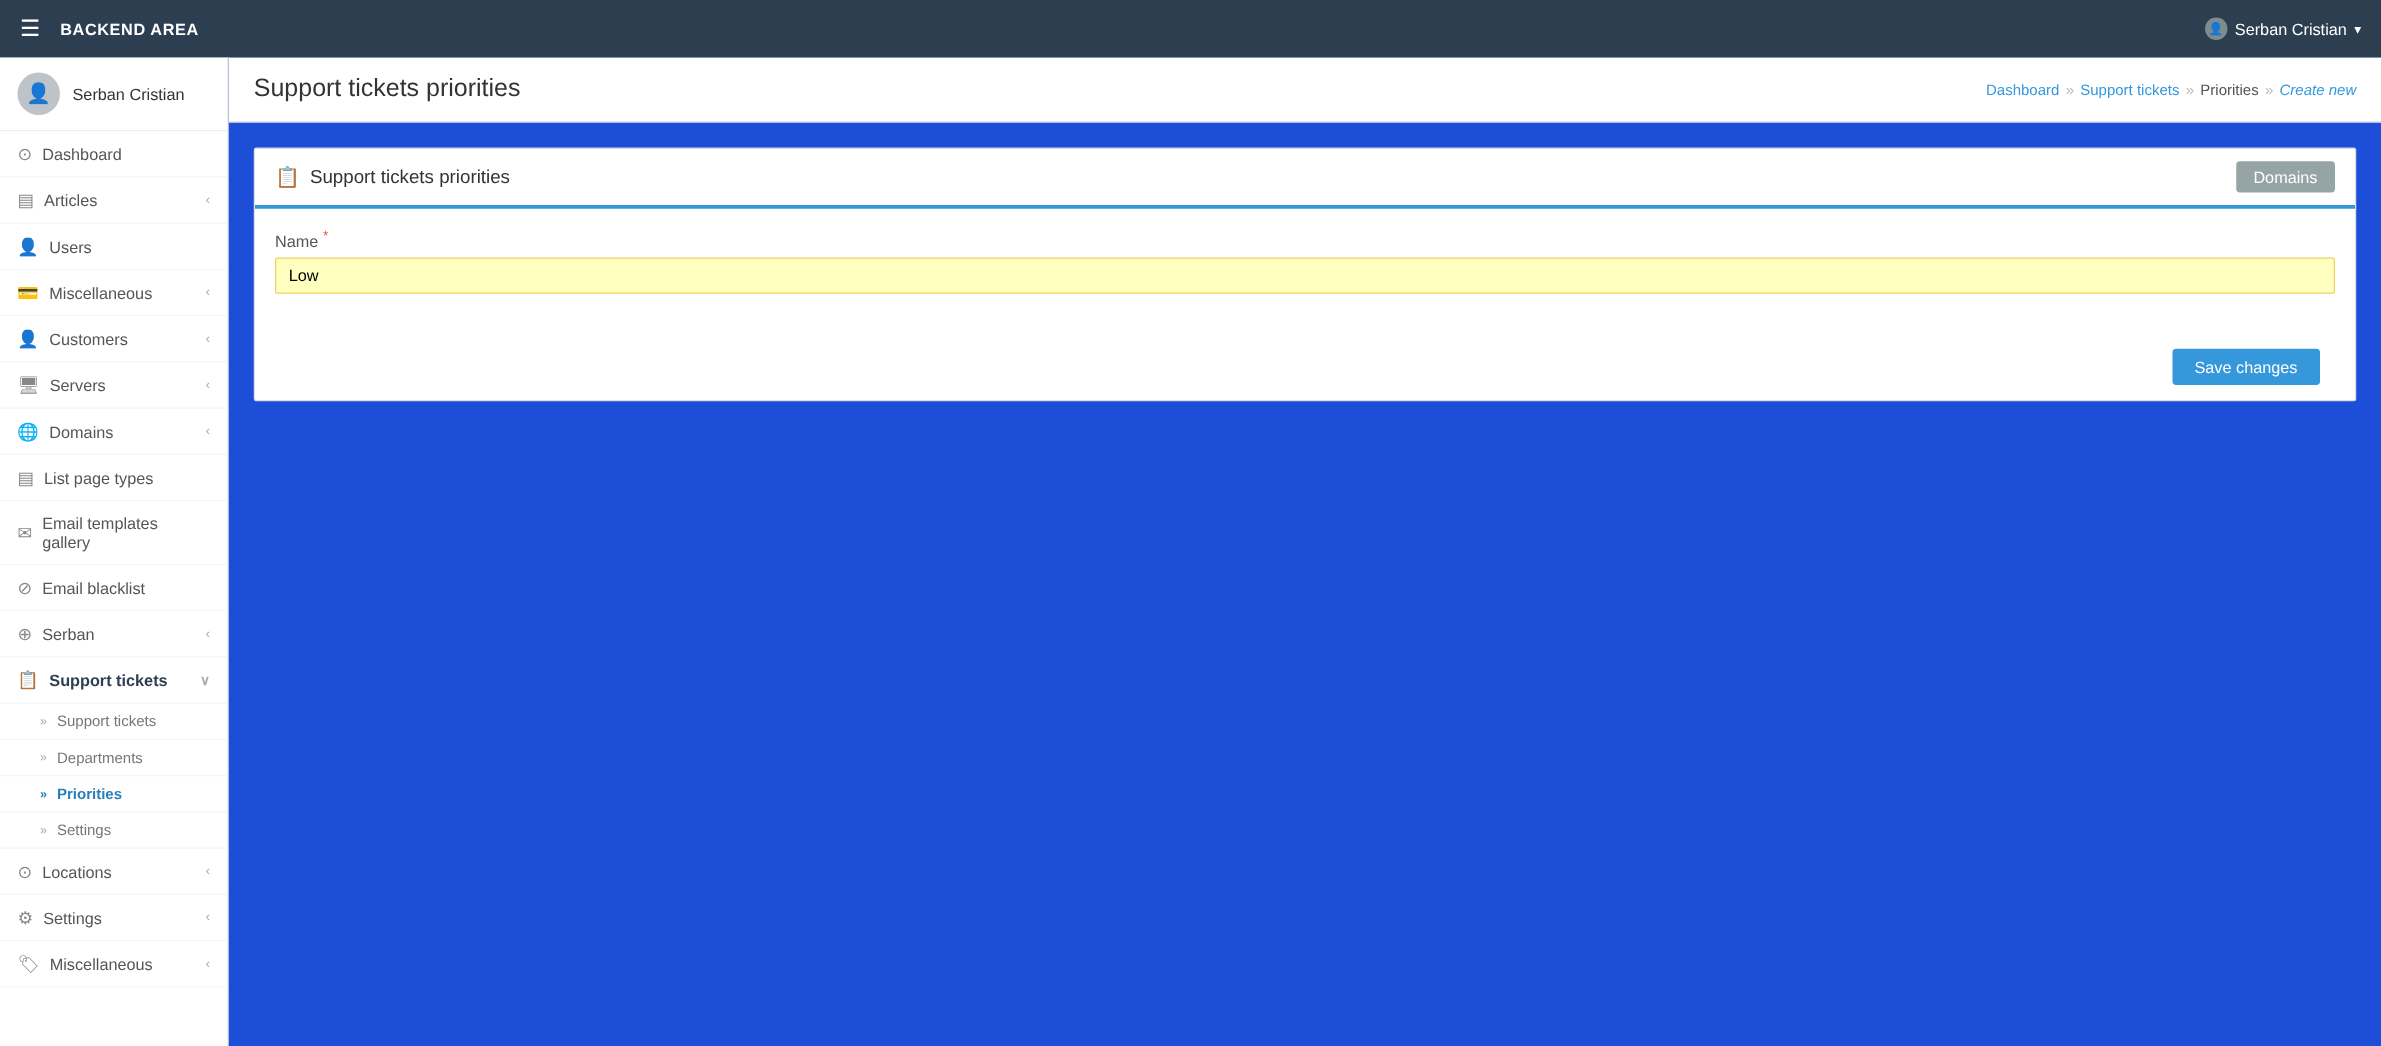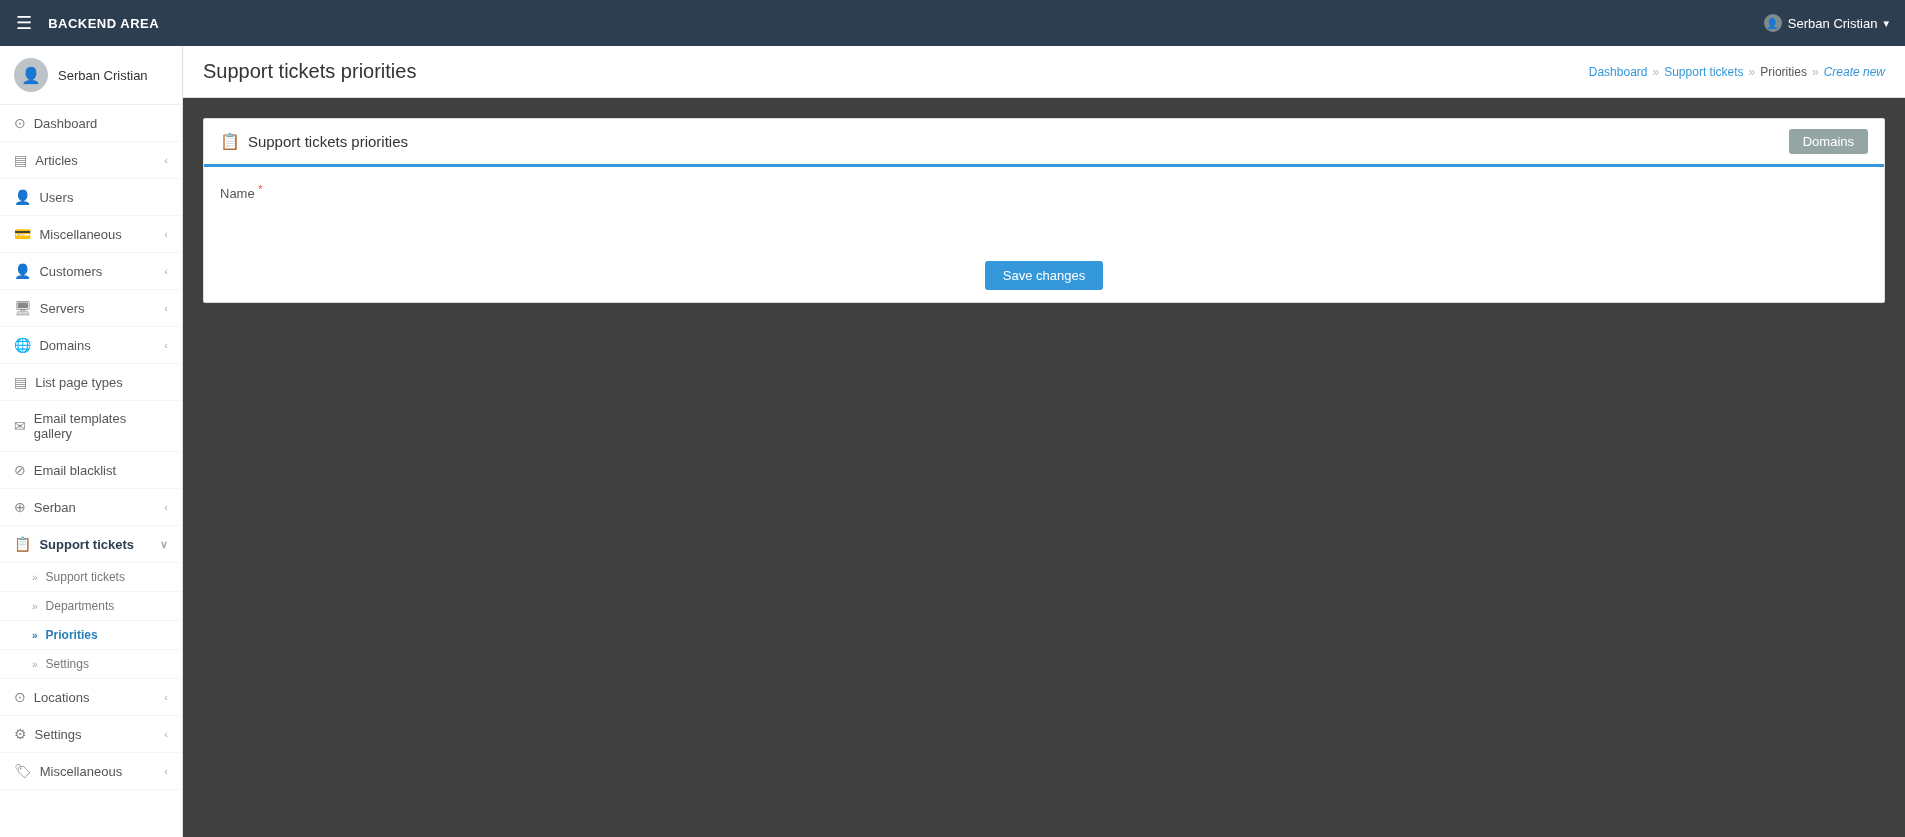--- a/index.html
+++ b/index.html
@@ -75,21 +75,21 @@
       border-bottom: 1px solid #f5f5f5;
     }
     .sidebar-subitem.active { color: #2980b9; font-weight: 600; }
     .sidebar-subitem-arrow { font-size: 10px; color: #aaa; }
     .sidebar-subitem.active .sidebar-subitem-arrow { color: #2980b9; }
 
     
     .main {
       flex: 1;
       overflow-y: auto;
-      background: #404040;
+      background: #1d4ed8;
     }
 
     
     .page-header {
       background: #fff;
       border-bottom: 1px solid #ddd;
       padding: 14px 20px;
       display: flex;
       align-items: center;
       justify-content: space-between;
@@ -122,37 +122,37 @@
       background: #95a5a6;
       color: #fff;
       border: none;
       padding: 5px 14px;
       border-radius: 3px;
       cursor: pointer;
       font-size: 13px;
     }
 
     .card-body { padding: 16px; }
-    .form-group { margin-bottom: 32px; }
+    .form-group { margin-bottom: 16px; }
     .form-label { display: block; margin-bottom: 6px; font-size: 13px; font-weight: 500; color: #555; }
     .form-label sup { color: #e74c3c; }
     .form-input {
       width: 100%;
       padding: 6px 10px;
       border: 1px solid #f0d060;
       background: #ffffc0;
       border-radius: 2px;
       font-size: 13px;
       outline: none;
     }
 
     .card-footer {
-      padding: 12px 16px;
-      display: flex;
-      justify-content: center;
+      padding: 12px 28px;
+      display: flex;
+      justify-content: flex-end;
     }
     .btn-save {
       background: #3498db;
       color: #fff;
       border: none;
       padding: 7px 18px;
       border-radius: 3px;
       cursor: pointer;
       font-size: 13px;
       font-weight: 500;
@@ -336,20 +336,21 @@
             <span class="card-icon">📋</span>
             <span class="card-title">Support tickets priorities</span>
           </div>
           <button class="btn-cancel">Domains</button>
         </div>
         <div class="card-body">
           <div class="form-group">
             <label class="form-label">
               <span>Name</span> <sup>*</sup>
             </label>
+            <input class="form-input" type="text" value="Low" style="">
           </div>
         </div>
         <div class="card-footer">
           <button class="btn-save">Save changes</button>
         </div>
       </div>
     </div>
   </div>
 </div>
 

